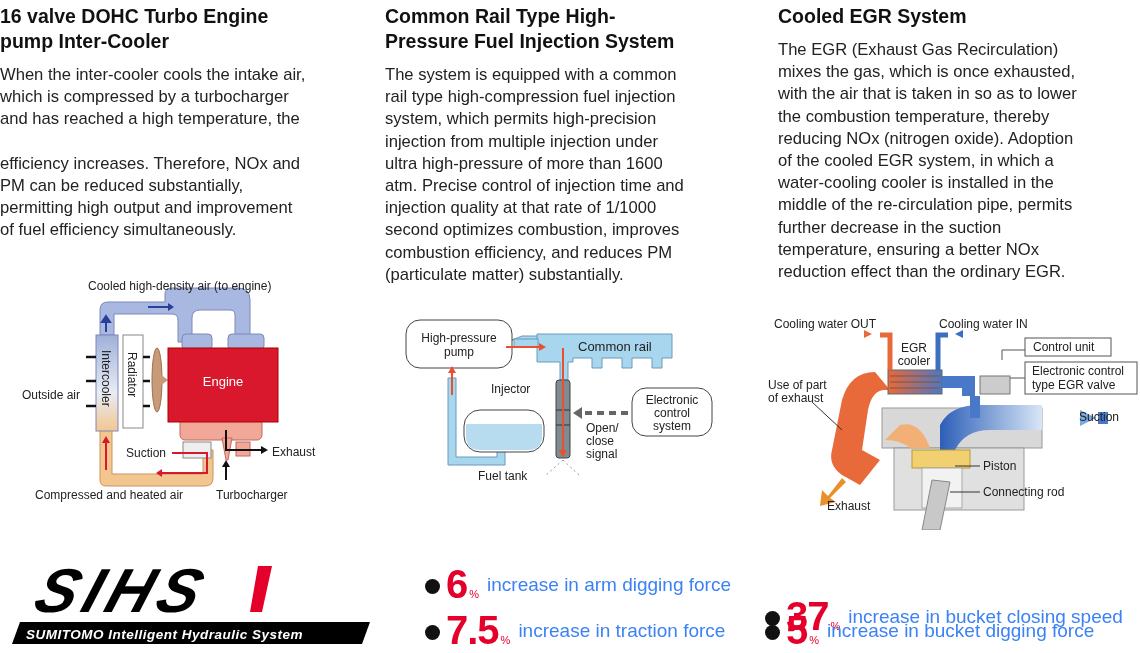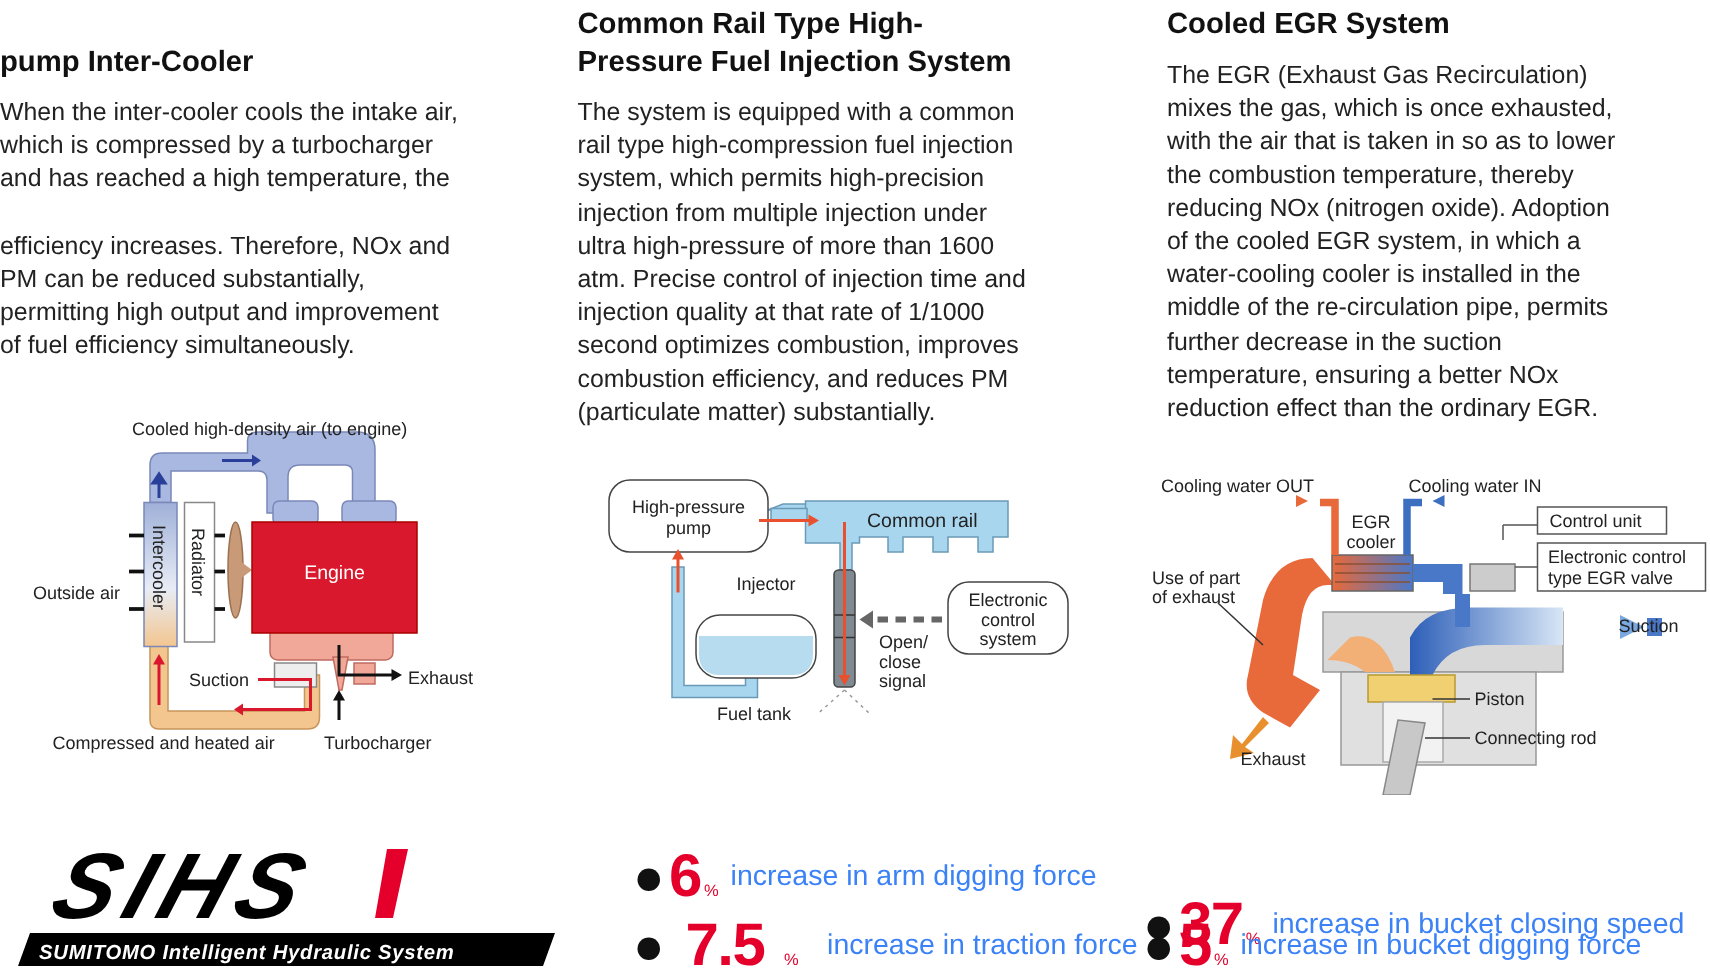--- a/index.html
+++ b/index.html
@@ -16,21 +16,21 @@
   .stat{position:absolute;display:flex;align-items:flex-end;white-space:nowrap;}
   .bullet{width:15px;height:15px;border-radius:50%;background:#111;margin:0 6px 8px 0;}
   .num{color:#e4002b;font-weight:bold;font-size:40px;line-height:36px;letter-spacing:-1px;}
   .pct{color:#e4002b;font-size:11px;margin:0 8px 2px 2px;}
   .stxt{font-size:19px;color:#3b82f6;margin-bottom:6px;}
 </style>
 </head>
 <body>
 
 <div class="col" id="c1">
-  <h2><br><span>pump Inter-Cooler</span></h2>
+  <h2><span>16 valve DOHC Turbo Engine</span><br><span>pump Inter-Cooler</span></h2>
   <p>
     <span>When the inter-cooler cools the intake air,</span><br>
     <span>which is compressed by a turbocharger</span><br>
     <span>and has reached a high temperature, the</span><br>
     <br>
     <span>efficiency increases. Therefore, NOx and</span><br>
     <span>PM can be reduced substantially,</span><br>
     <span>permitting high output and improvement</span><br>
     <span>of fuel efficiency simultaneously.</span>
   </p>
@@ -256,21 +256,21 @@
   <span class="num">6</span>
   <span class="pct">%</span>
   <span class="stxt">increase in arm digging force</span>
 </div>
 <div class="stat" style="left:765px;top:598px;">
   <span class="bullet"></span>
   <span class="num">37</span>
   <span class="pct">%</span>
   <span class="stxt">increase in bucket closing speed</span>
 </div>
-<div class="stat" style="left:425px;top:612px;gap:11px;">
+<div class="stat" style="left:425px;top:612px;">
   <span class="bullet"></span>
   <span class="num">7.5</span>
   <span class="pct">%</span>
   <span class="stxt">increase in traction force</span>
 </div>
 <div class="stat" style="left:765px;top:612px;">
   <span class="bullet"></span>
   <span class="num">5</span>
   <span class="pct">%</span>
   <span class="stxt">increase in bucket digging force</span>

